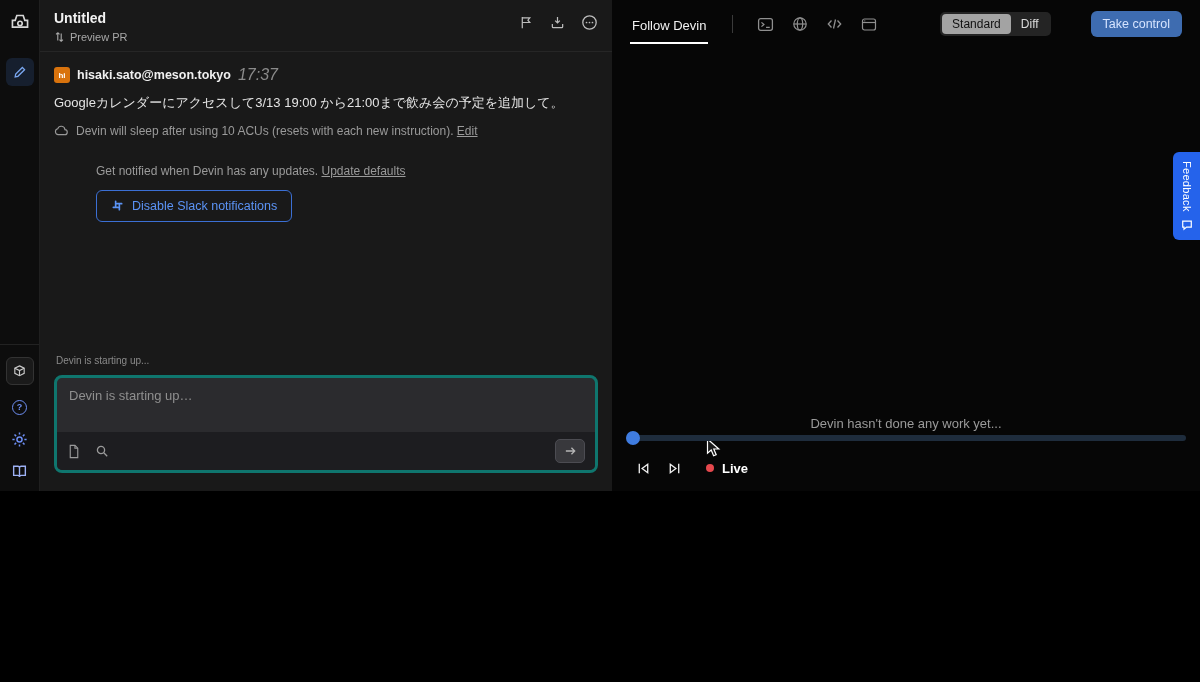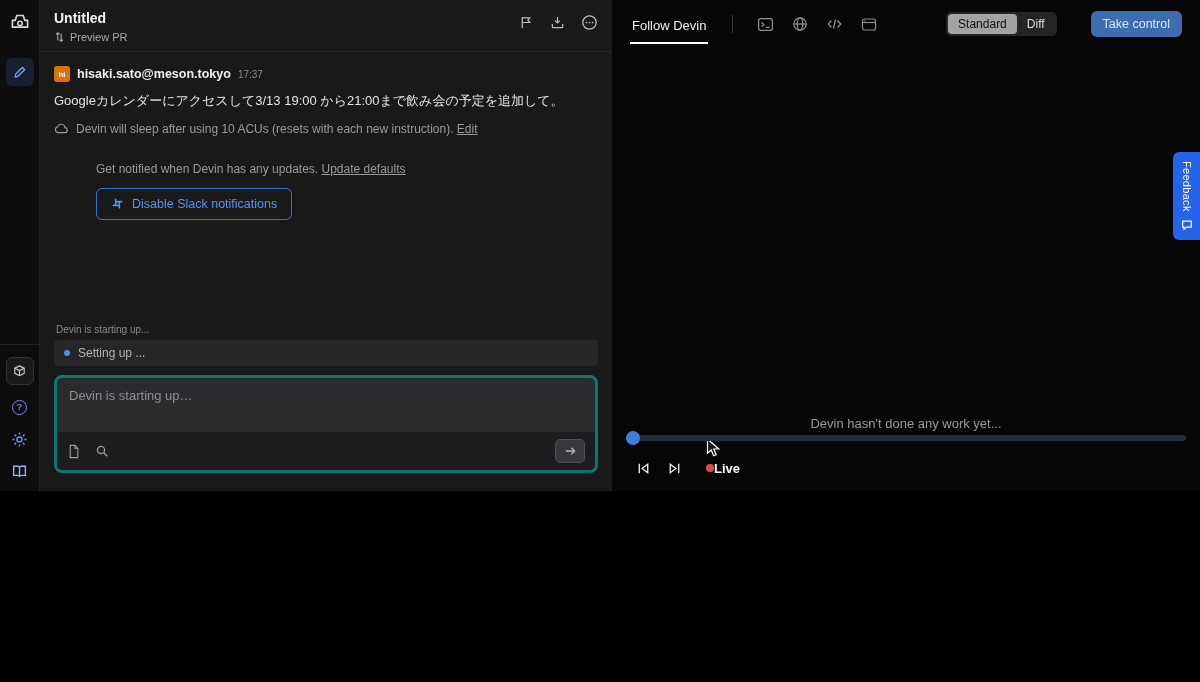--- a/index.html
+++ b/index.html
@@ -30,21 +30,21 @@
   .chat-title { color:#f2f2f2; font-size:14px; font-weight:700; }
   .pr-row { display:flex; align-items:center; gap:5px; margin-top:5px; color:#a8a8a8; font-size:11px; cursor:pointer; }
   .hdr-icons { display:flex; align-items:center; gap:16px; color:#bdbdbd; padding-top:4px; }
   .hdr-icons .ic { cursor:pointer; }
 
   .chat-scroll { flex:1; padding:14px; overflow:hidden; }
   .msg-head { display:flex; align-items:center; gap:7px; }
   .avatar { width:16px; height:16px; border-radius:3px; background:#d9730d; color:#fff;
     font-size:8px; font-weight:700; display:flex; align-items:center; justify-content:center;text-align:right; }
   .sender { color:#f0f0f0; font-size:12.5px; font-weight:700; }
-  .msg-time { color:#8a8a8a; font-size:10px; }
+  .msg-time { color:#8a8a8a; font-size:16px;font-style:italic; }
   .msg-body { margin-top:8px; color:#e4e4e4; font-size:13px; line-height:1.75; }
   .acu-row { margin-top:9px; display:flex; align-items:center; gap:7px; color:#9a9a9a; font-size:12px; }
   .link-u { text-decoration:underline; cursor:pointer; color:inherit; }
   .notify-block { margin:26px 0 0 42px; }
   .notify-text { color:#9a9a9a; font-size:12px; }
   .slack-btn { margin-top:12px; display:inline-flex; align-items:center; gap:8px;
     border:1px solid #3b6fd4; border-radius:6px; padding:8px 14px; background:transparent;
     color:#5b93f5; font-size:12.5px; cursor:pointer; font-family:inherit; }
 
   .chat-bottom { padding:0 14px 18px; }
@@ -70,32 +70,32 @@
   .ws-tab { color:#f2f2f2; font-size:13px; font-weight:500; padding:13px 2px 9px;
     border-bottom:2px solid #fff; cursor:pointer; }
   .vdiv { width:1px; height:18px; background:#3a3a3a; }
   .ws-icons { display:flex; align-items:center; gap:18px; color:#8f8f8f; }
   .ws-icons .ic { cursor:pointer; }
   .ws-spacer { flex:1; }
   .toggle-group { display:flex; background:#242424; border-radius:5px; padding:2px; }
   .toggle { font-size:12px; padding:3px 10px; border-radius:4px; cursor:pointer; }
   .toggle.on { background:#a3a3a3; color:#111; font-weight:400; }
   .toggle.off { color:#dcdcdc; }
-  .take-control { margin-left:10px; background:#3e6cb0; color:#d6e4ff; font-size:12.5px;
+  .take-control { margin-left:16px; background:#3e6cb0; color:#d6e4ff; font-size:12.5px;
     border:none; border-radius:6px; padding:6px 12px; cursor:pointer; font-family:inherit; }
   .ws-main { flex:1; display:flex; align-items:flex-end; justify-content:center; position:relative; }
   .empty-txt { color:#9a9a9a; font-size:13px; }
   .cursor { position:absolute; left:94px; top:390px; pointer-events:none; }
   .timeline { margin:0 14px; position:relative; height:14px; display:flex; align-items:center; }
   .track { width:100%; height:6px; background:#1e2c3c; border-radius:3px; cursor:pointer; }
   .playhead { position:absolute; left:0; top:0; width:14px; height:14px; border-radius:50%;
     background:#3f7ce0; cursor:grab; }
   .transport { height:46px; display:flex; align-items:center; gap:16px; padding:0 24px; color:#f0f0f0; }
   .transport .ic { cursor:pointer; }
-  .live-group { display:flex; align-items:center; gap:0; margin-left:8px; cursor:pointer; }
+  .live-group { display:flex; align-items:center; gap:8px; margin-left:8px; cursor:pointer; }
   .live-dot { width:8px; height:8px; border-radius:50%; background:#e5484d; }
   .live-txt { color:#fff; font-size:13px; font-weight:700; }
 
   
   .feedback { position:absolute; right:0; top:152px; width:27px; height:88px; background:#2563eb;
     border-radius:6px 0 0 6px; display:flex; flex-direction:column; align-items:center; justify-content:center;
     gap:8px; color:#fff; cursor:pointer; }
   .feedback-label { writing-mode:vertical-rl; font-size:11px; letter-spacing:.3px; }
 
   .ic { display:inline-flex; align-items:center; justify-content:center; }
@@ -218,24 +218,20 @@
               <path d="M5 2.5v5M9 6.5v5M2.5 9h5M6.5 5h5"></path>
             </svg>
           </span>
           <span>Disable Slack notifications</span>
         </button>
       </div>
     </div>
 
     <div class="chat-bottom">
       <div class="starting-txt">Devin is starting up...</div>
-      <div class="setting-bar">
-        <span class="blue-dot"></span>
-        <span class="setting-txt">Setting up ...</span>
-      </div>
       <div class="composer">
         <textarea class="composer-input" placeholder="Devin is starting up…" style=""></textarea>
         <div class="composer-bar">
           <div class="composer-left">
             <span class="ic">
               <svg width="14" height="15" viewBox="0 0 14 16" fill="none" stroke="currentColor" stroke-width="1.2">
                 <path d="M3 1.5h5l3 3v10H3z"></path>
                 <path d="M8 1.5v3h3"></path>
               </svg>
             </span>

